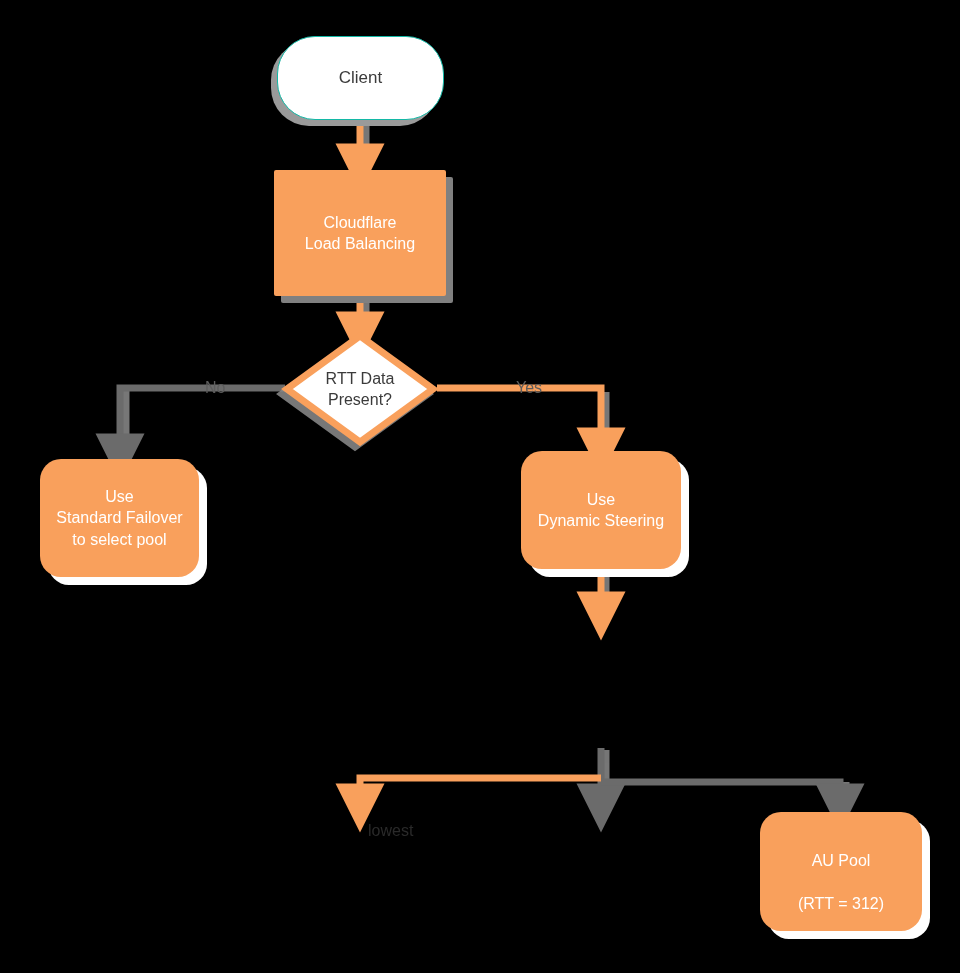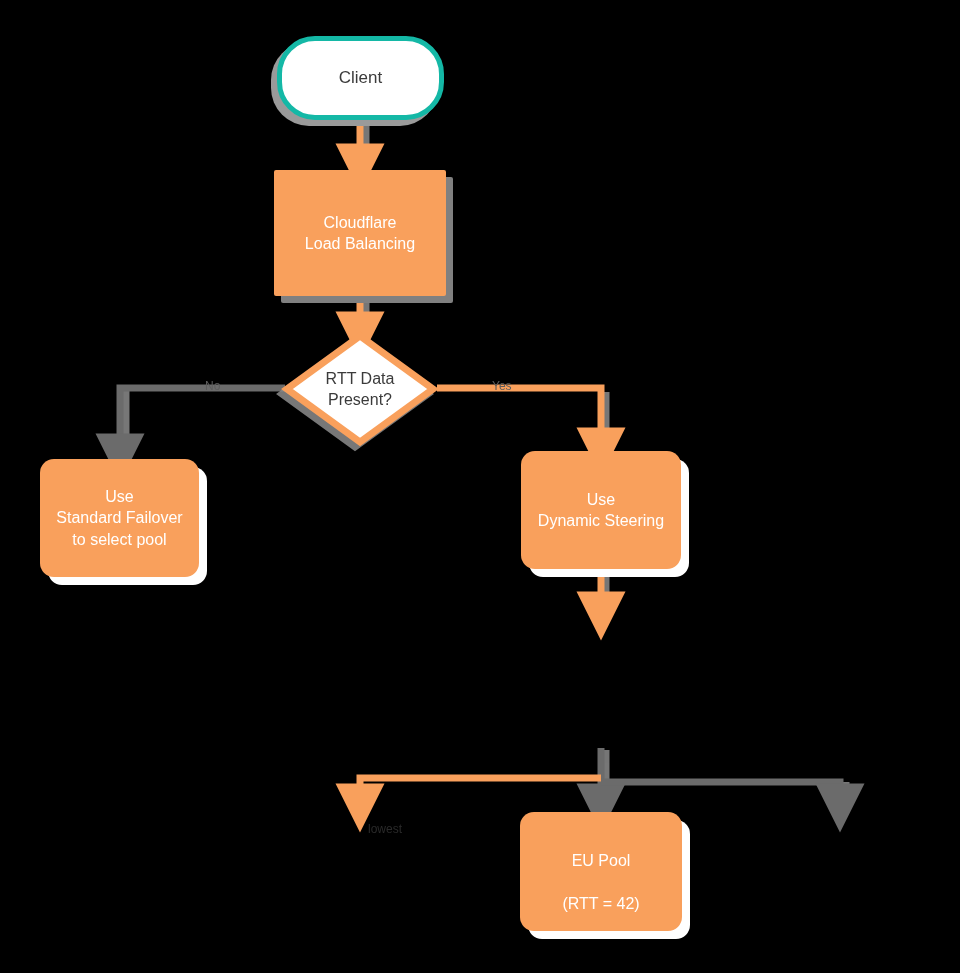--- a/index.html
+++ b/index.html
@@ -41,29 +41,29 @@
   .proc {
     background: #f9a05c;
     color: #ffffff;
     font-size: 16px;
   }
   .proc.sharp {
     border-radius: 2px;
     box-shadow: 7px 7px 0 0 #808080;
   }
   .proc.round {
-    border-radius: 14px;
+    border-radius: 21px;
     box-shadow: 8px 8px 0 0 #ffffff;
   }
   
   .terminator {
     background: #ffffff;
     color: #3b3b3b;
     font-size: 17px;
-    border: 5px solid #14b8a6;
+    border: 1px solid #14b8a6;
     border-radius: 38px;
     box-shadow: -6px 6px 0 0 #9a9a9a;
   }
   
   .diamond-wrap {
     position: absolute;
   }
   .diamond-label {
     position: absolute;
     left: 0;
@@ -76,21 +76,21 @@
     text-align: center;
     color: #3b3b3b;
     font-size: 16px;
     line-height: 1.32;
     white-space: pre-line;
     z-index: 3;
     pointer-events: none;
   }
   .edge-label {
     position: absolute;
-    font-size: 12px;
+    font-size: 16px;
     color: #5c5c5c;
     background: transparent;
     z-index: 4;
     white-space: nowrap;
   }
   .edge-label.dark {
     color: #2a2a2a;
   }
   .bold-rtt {
     font-weight: bold;
@@ -170,27 +170,27 @@
 to select pool</span>
   </div>
 
   <div class="node proc round" style="left:521px; top:451px; width:160px; height:118px;">
     <span class="node-text">Use
 Dynamic Steering</span>
   </div>
 
 
 
-  <div class="node proc round" style="left:520px; top:812px; width:162px; height:119px;">
+
+  <div class="node proc round" style="left:760px; top:812px; width:162px; height:119px;">
     <span class="node-text">
-      <span>EU Pool</span><br>
-      <span>(</span><span>RTT = 42</span><span>)</span>
+      <span>AU Pool</span><br>
+      <span>(</span><span>RTT = 312</span><span>)</span>
     </span>
   </div>
 
-
   <div class="edge-label" style="left:205px; top:379px;">No</div>
 
-  <div class="edge-label" style="left:492px; top:379px;">Yes</div>
+  <div class="edge-label" style="left:516px; top:379px;">Yes</div>
 
   <div class="edge-label dark" style="left:368px; top:786px;margin-top:36px;">lowest</div>
 
 </div>
 
 </body></html>

